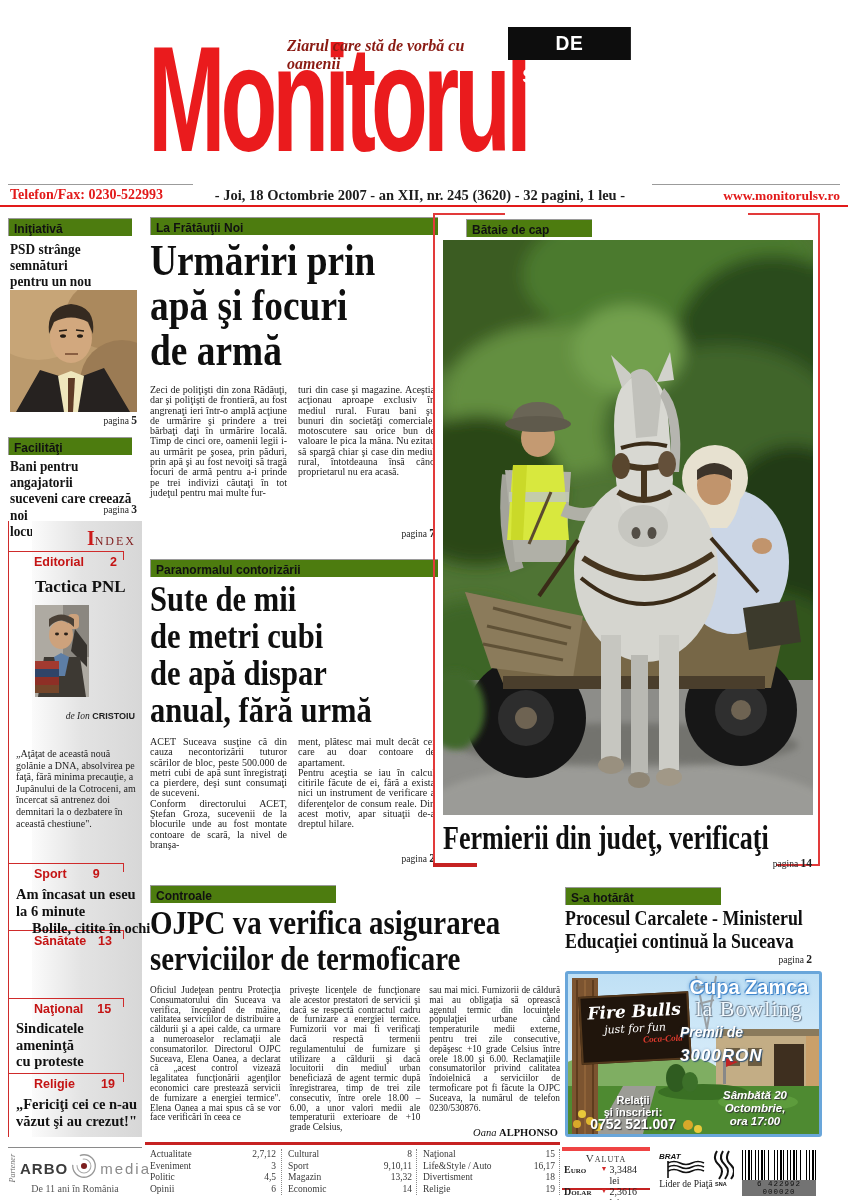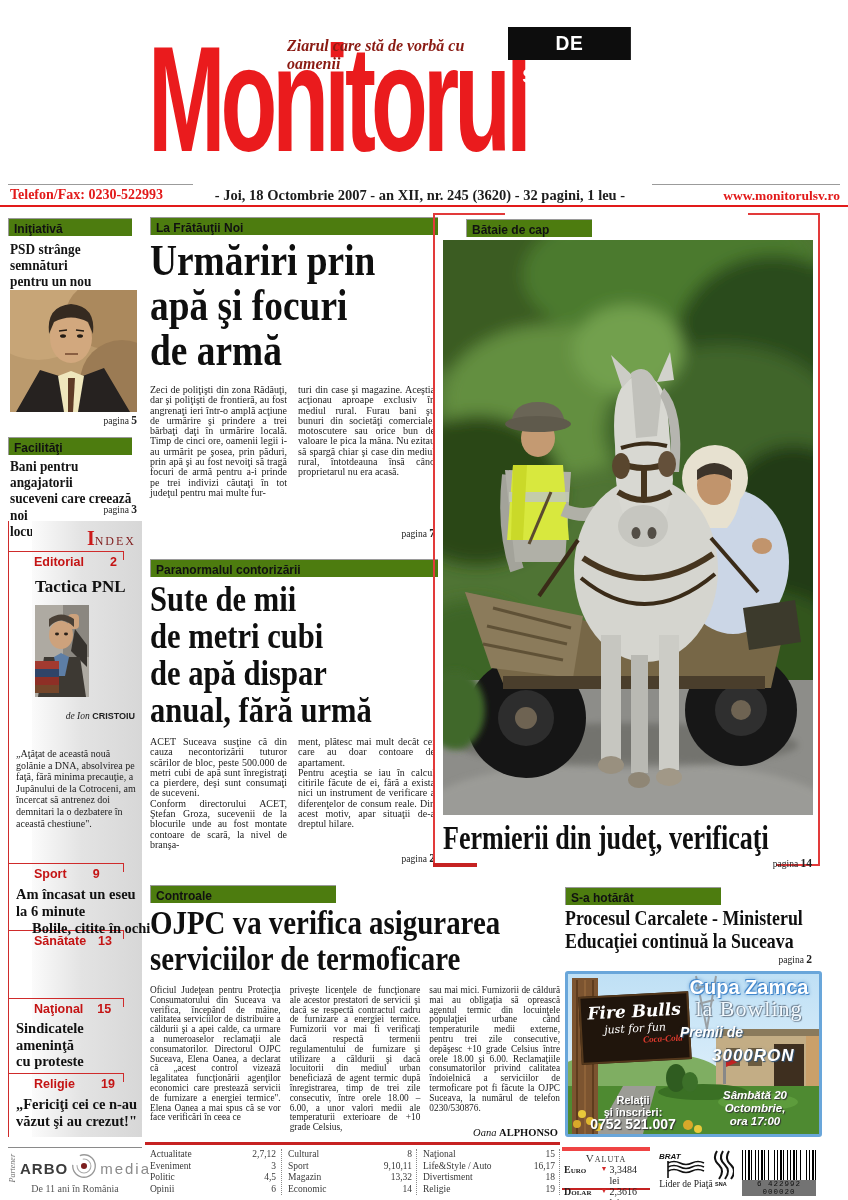--- a/index.html
+++ b/index.html
@@ -373,21 +373,21 @@
         <circle cx="130" cy="155" r="4" fill="#e8c93a"></circle>
     </svg>
     <div id="ad-sign">
       <div class="brand">Fire Bulls</div>
       <div class="slog">just for fun</div>
       <div class="cola">Coca-Cola</div>
     </div>
     <div class="ovl" style="left:114px;top:2px;width:134px;text-align:center;font-weight:bold;font-size:20px;text-shadow:1px 1px 0 #4488cc,-1px -1px 0 #4488cc,0 0 4px #3377bb;">Cupa Zamca</div>
     <div class="ovl" style="left:114px;top:22px;width:134px;text-align:center;font-family:'Liberation Serif',serif;font-size:22px;color:#f2f9fe;letter-spacing:1px;text-shadow:1px 1px 1px #667788,-1px -1px 1px #667788;">la Bowling</div>
     <div class="ovl adt-sh" style="left:112px;top:50px;width:110px;font-style:italic;font-weight:bold;font-size:14px;">Premii de</div>
-    <div class="ovl adt-sh" style="left:112px;top:72px;width:130px;font-style:italic;font-weight:bold;font-size:17px;letter-spacing:1px;margin-left:32px;">3000RON</div>
+    <div class="ovl adt-sh" style="left:112px;top:72px;width:130px;font-style:italic;font-weight:bold;font-size:17px;letter-spacing:1px;">3000RON</div>
     <div class="ovl" style="left:6px;bottom:4px;width:118px;text-align:center;font-weight:bold;font-size:11px;line-height:12px;text-shadow:1px 1px 1px #333;">
       <div>Relaţii</div>
       <div>şi înscrieri:</div>
       <div style="font-size:14px;">0752 521.007</div>
     </div>
     <div class="ovl" style="left:126px;bottom:6px;width:122px;text-align:center;font-style:italic;font-weight:bold;font-size:11.5px;line-height:13px;text-shadow:1px 1px 1px #333;">
       <div>Sâmbătă 20 Octombrie,</div>
       <div>ora 17:00</div>
     </div>
   </div>

